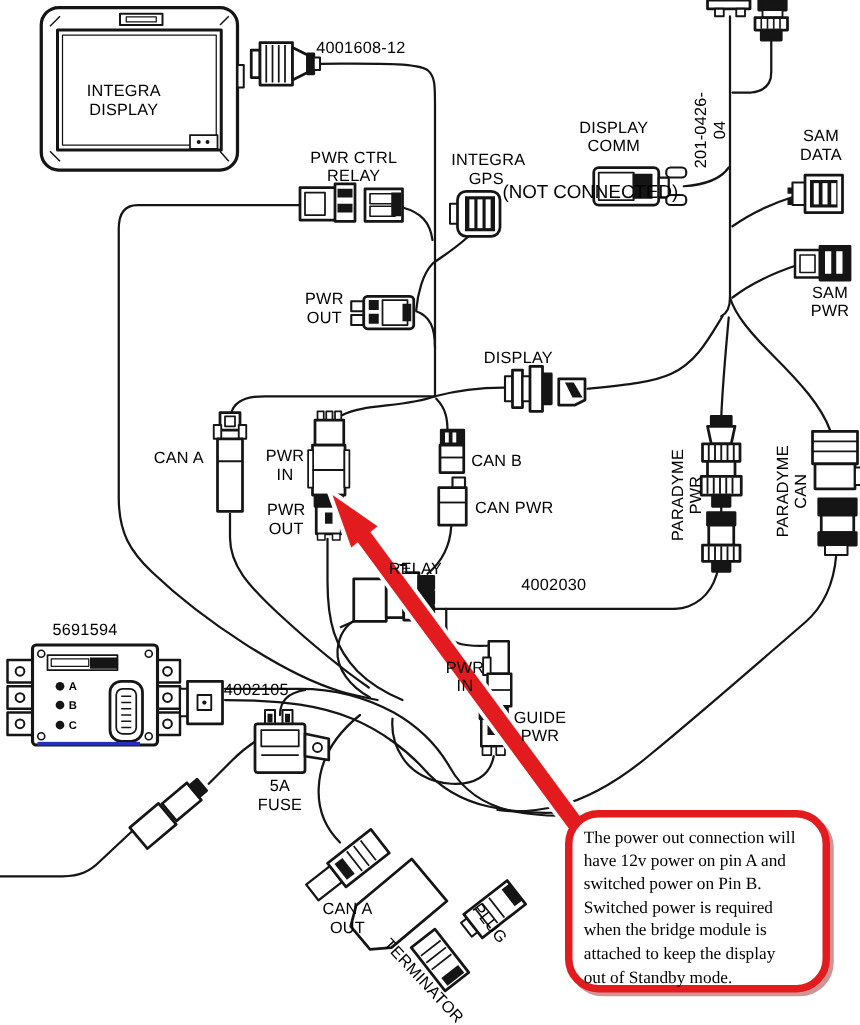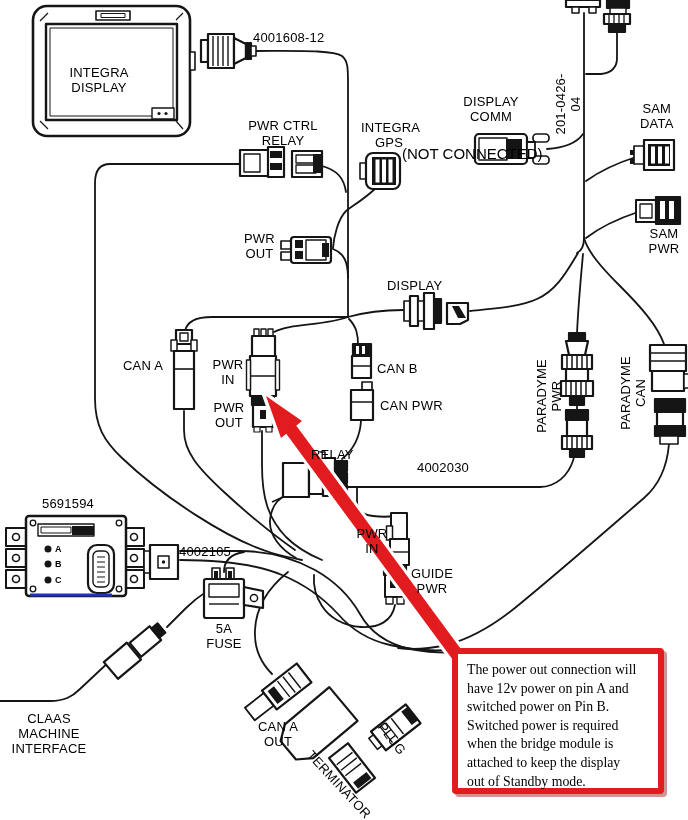--- a/index.html
+++ b/index.html
@@ -7,21 +7,21 @@
          font-family:"Liberation Sans",sans-serif;color:#000;}
   .stage svg{position:absolute;left:0;top:0;z-index:1;}
   .lbl{position:absolute;z-index:2;font:13px/15px "Liberation Sans",sans-serif;
        white-space:pre-line;text-align:center;letter-spacing:.2px;}
   .lbl.left{text-align:center;}
   .lbl.small{font-size:15px;line-height:11px;letter-spacing:0;}
   .lbl.italic{}
   .lbl.tiny{font-size:9px;line-height:9px;font-weight:bold;}
   .rot{transform-origin:50% 50%;}
   .callout{position:absolute;z-index:3;left:452px;top:648px;width:212px;height:146px;
-           background:#fff;border:6px solid #e21b1e;border-radius:4px;
+           background:#fff;border:6px solid #e21b1e;border-radius:27px;
            box-shadow:3px 3px 0 rgba(153,17,17,.45);box-sizing:border-box;}
   .callout .txt{padding:7px 9px;font:13.8px/18.6px "Liberation Serif",serif;
                 white-space:pre-line;color:#000;}
 </style>
 </head>
 <body>
 
 <div class="stage">
 
 <svg width="688" height="820" viewBox="0 0 688 820">
@@ -377,23 +377,20 @@
   <div class="lbl left" style="left:311px;top:447px">RELAY</div>
   <div class="lbl left" style="left:417px;top:460px">4002030</div>
   <div class="lbl left" style="left:42px;top:496px">5691594</div>
   <div class="lbl left italic" style="left:179px;top:544px">4002105</div>
   <div class="lbl" style="left:355px;top:526px;width:34px">PWR
 IN</div>
   <div class="lbl" style="left:406px;top:566px;width:52px">GUIDE
 PWR</div>
   <div class="lbl" style="left:199px;top:621px;width:50px">5A
 FUSE</div>
-  <div class="lbl" style="left:3px;top:711px;width:92px">CLAAS
-MACHINE
-INTERFACE</div>
   <div class="lbl left" style="left:258px;top:719px">CAN A
 OUT</div>
   <div class="lbl rot" style="left:372px;top:731px;width:40px;transform:rotate(52deg)">PLUG</div>
   <div class="lbl rot" style="left:293px;top:777px;width:92px;transform:rotate(47deg)">TERMINATOR</div>
 
   <div class="lbl left tiny" style="left:55px;top:545px">A</div>
   <div class="lbl left tiny" style="left:55px;top:560px">B</div>
   <div class="lbl left tiny" style="left:55px;top:576px">C</div>
 
   <div class="callout">

